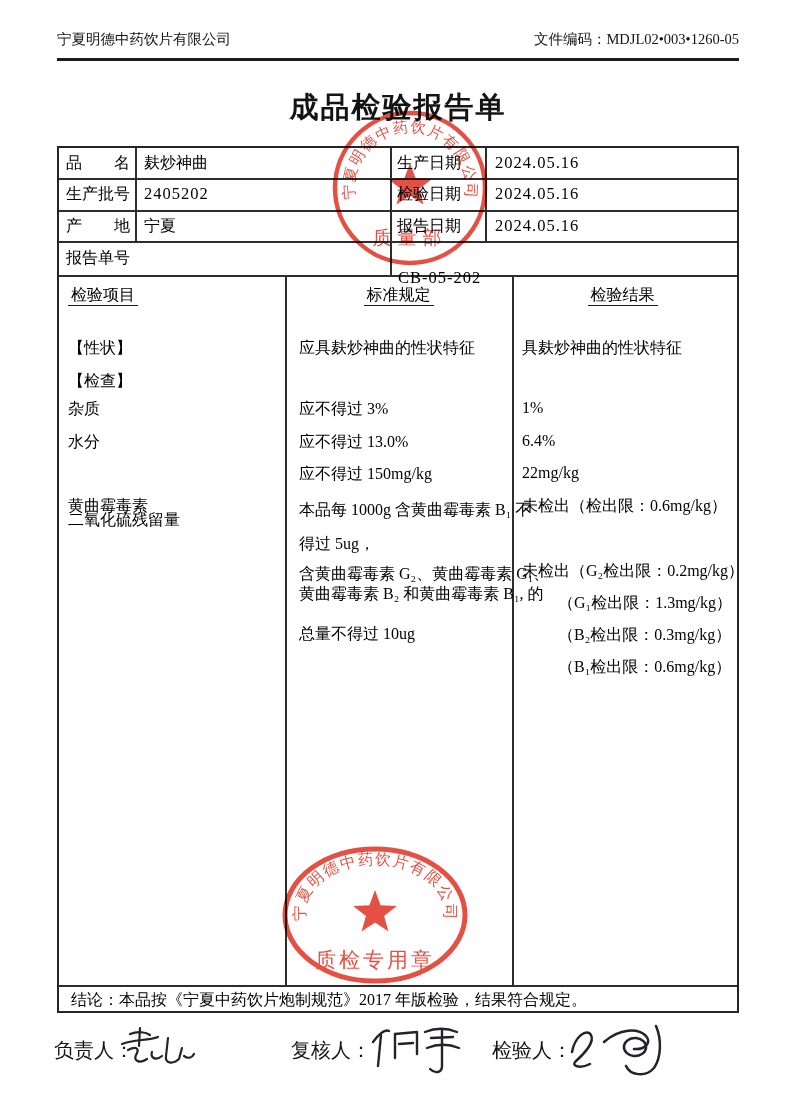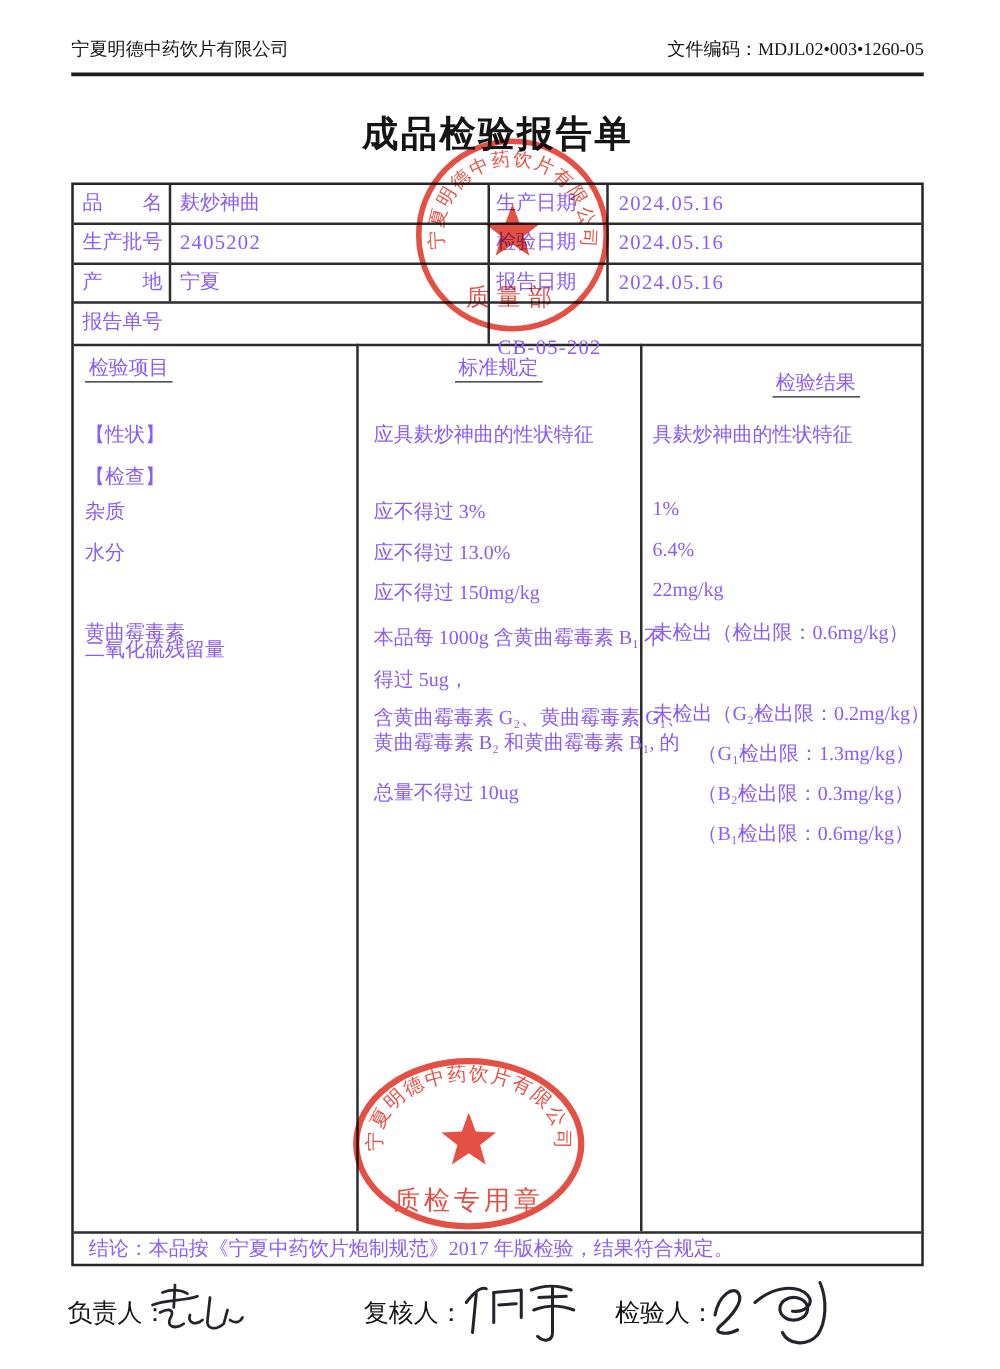--- a/index.html
+++ b/index.html
@@ -11,21 +11,21 @@
   }
   .abs { position:absolute; white-space:nowrap; }
   .hdr { font-size:14.5px; top:30px; }
   .hdr-rule { position:absolute; left:57px; top:58px; width:682px; height:3px; background:#1c1c1c; }
   .title { position:absolute; left:57px; top:88px; width:682px; text-align:center;
            font-size:29px; font-weight:bold; letter-spacing:2px; }
   .tbl { position:absolute; left:57px; top:146px; width:682px; height:867px;
          border:2px solid #252525; }
   .hl { position:absolute; left:0; right:0; height:1.5px; background:#2d2d2d; }
   .vl { position:absolute; width:1.5px; background:#2d2d2d; }
-  .cell { position:absolute; font-size:16px; white-space:nowrap; color:#8b5cf6; }
+  .cell { position:absolute; font-size:16px; white-space:nowrap; color:#000000; }
   .num { letter-spacing:1px; font-size:16.5px; }
   .chead { text-align:center; }
   .uline { border-bottom:1.5px solid #1e1e1e; padding:0 3px 2px 3px; }
   .stamp { position:absolute; mix-blend-mode:multiply; opacity:0.88; }
   .sig { position:absolute; }
   .sig path { fill:none; stroke:#23232b; stroke-linecap:round; stroke-linejoin:round; }
   .siglabel { font-size:20px; }
 </style>
 </head>
 <body>
@@ -66,21 +66,21 @@
     <div class="cell" style="left:7px;top:62px;line-height:31px;">产　　地</div>
     <div class="cell" style="left:85px;top:62px;line-height:31px;">宁夏</div>
     <div class="cell" style="left:338px;top:62px;line-height:31px;">报告日期</div>
     <div class="cell num" style="left:436px;top:62px;line-height:31px;">2024.05.16</div>
 
     <div class="cell" style="left:7px;top:93px;line-height:34px;">报告单号</div>
     <div class="cell num" style="left:339px;top:93px;line-height:34px;margin-top:20px;">CB-05-202</div>
 
     <div class="cell" style="left:9px;top:136px;line-height:22px;"><span class="uline">检验项目</span></div>
     <div class="cell chead" style="left:226px;top:136px;width:227px;line-height:22px;"><span class="uline">标准规定</span></div>
-    <div class="cell chead" style="left:479px;top:136px;width:229px;line-height:22px;margin-top:12px;"><span class="uline">检验结果</span></div>
+    <div class="cell chead" style="left:449px;top:136px;width:229px;line-height:22px;"><span class="uline">检验结果</span></div>
 
     <div class="cell" style="left:9px;top:190px;">【性状】</div>
     <div class="cell" style="left:9px;top:223px;">【检查】</div>
     <div class="cell" style="left:9px;top:251px;">杂质</div>
     <div class="cell" style="left:9px;top:284px;">水分</div>
     <div class="cell" style="left:9px;top:316px;margin-top:46px;">二氧化硫残留量</div>
     <div class="cell" style="left:9px;top:348px;">黄曲霉毒素</div>
 
     <div class="cell" style="left:240px;top:190px;">应具麸炒神曲的性状特征</div>
     <div class="cell" style="left:240px;top:251px;">应不得过 3%</div>

